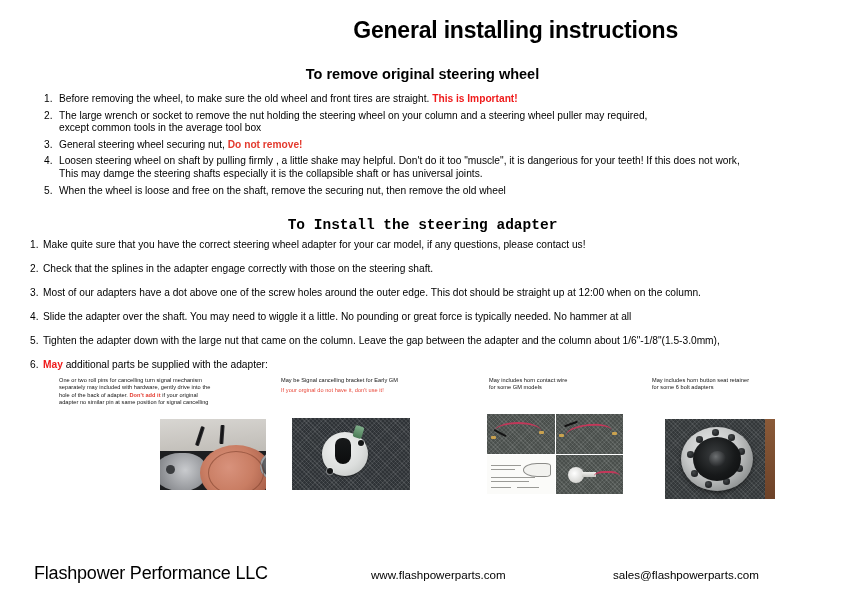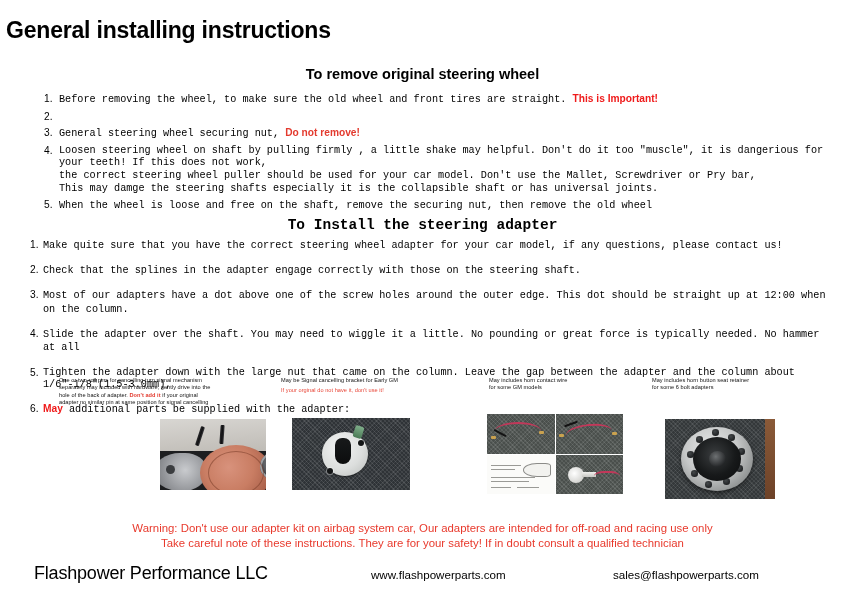--- a/index.html
+++ b/index.html
@@ -19,23 +19,23 @@
     position: relative;
     width: 845px;
     height: 595px;
     background: #ffffff;
   }
 
   
   .doc-title {
     position: absolute;
     top: 17px;
-    left: 6px;
+    left: 0;
     width: 678px;
-    text-align: left;
+    text-align: right;
     font-size: 23px;
     font-weight: bold;
     letter-spacing: -0.2px;
   }
   .section-title {
     position: absolute;
     left: 0;
     width: 845px;
     text-align: center;
     font-size: 14.5px;
@@ -64,21 +64,21 @@
     display: flex;
     align-items: flex-start;
   }
   .li-num {
     flex: 0 0 auto;
     white-space: pre;
   }
   .li-body {
     flex: 1 1 auto;
   }
-  .li-line { white-space: pre-wrap; font-family: Liberation Mono, monospace; }
+  .li-line { white-space: pre-wrap; }
   .list-remove .li { margin-bottom: 4.0px; }
   .list-remove .li-num { width: 15px; }
   .list-install .li { margin-bottom: 11.5px; }
   .list-install .li-num { width: 13px; }
   .red { color: #ef1b1b; font-weight: bold; }
   .red-thin { color: #e33a2e; font-weight: bold; }
 
   
   .parts-row {
     position: absolute;
@@ -344,35 +344,36 @@
     <div class="li">
       <span class="li-num">1.</span>
       <span class="li-body">
         <span class="li-line">Before removing the wheel, to make sure the old wheel and front tires are straight. </span><span class="red">This is Important!</span>
       </span>
     </div>
 
     <div class="li">
       <span class="li-num">2.</span>
       <span class="li-body">
+        <div class="li-line">The large wrench or socket to remove the nut holding the steering wheel on your column and a steering wheel puller may required,</div>
+        <div class="li-line">except common tools in the average tool box</div>
       </span>
     </div>
 
     <div class="li">
       <span class="li-num">3.</span>
       <span class="li-body">
         <span class="li-line">General steering wheel securing nut, </span><span class="red-thin">Do not remove!</span>
       </span>
     </div>
 
     <div class="li">
       <span class="li-num">4.</span>
       <span class="li-body">
         <div class="li-line">Loosen steering wheel on shaft by pulling firmly , a little shake may helpful. Don't do it too "muscle", it is dangerious for your teeth! If this does not work,</div>
-        <div class="li-line">the correct steering wheel puller should be used for your car model. Don't use the Mallet, Screwdriver or Pry bar,</div>
         <div class="li-line">This may damge the steering shafts especially it is the collapsible shaft or has universal joints.</div>
       </span>
     </div>
 
     <div class="li">
       <span class="li-num">5.</span>
       <span class="li-body">
         <span class="li-line">When the wheel is loose and free on the shaft, remove the securing nut, then remove the old wheel</span>
       </span>
     </div>
@@ -516,24 +517,20 @@
           <div class="hb" style="left:15px;top:9px;"></div>
           <div class="hub-inner">
             <div class="hub-core"></div>
           </div>
         </div>
       </div>
     </div>
 
   </div>
 
-  <div class="warning">
-    <div>Warning: Don't use our adapter kit on airbag system car, Our adapters are intended for off-road and racing use only</div>
-    <div>Take careful note of these instructions. They are for your safety! If in doubt consult a qualified technician</div>
-  </div>
 
   <div class="footer">
     <div class="brand">Flashpower Performance LLC</div>
     <div class="site">www.flashpowerparts.com</div>
     <div class="mail">sales@flashpowerparts.com</div>
   </div>
 
 </div>
 
 </body></html>

